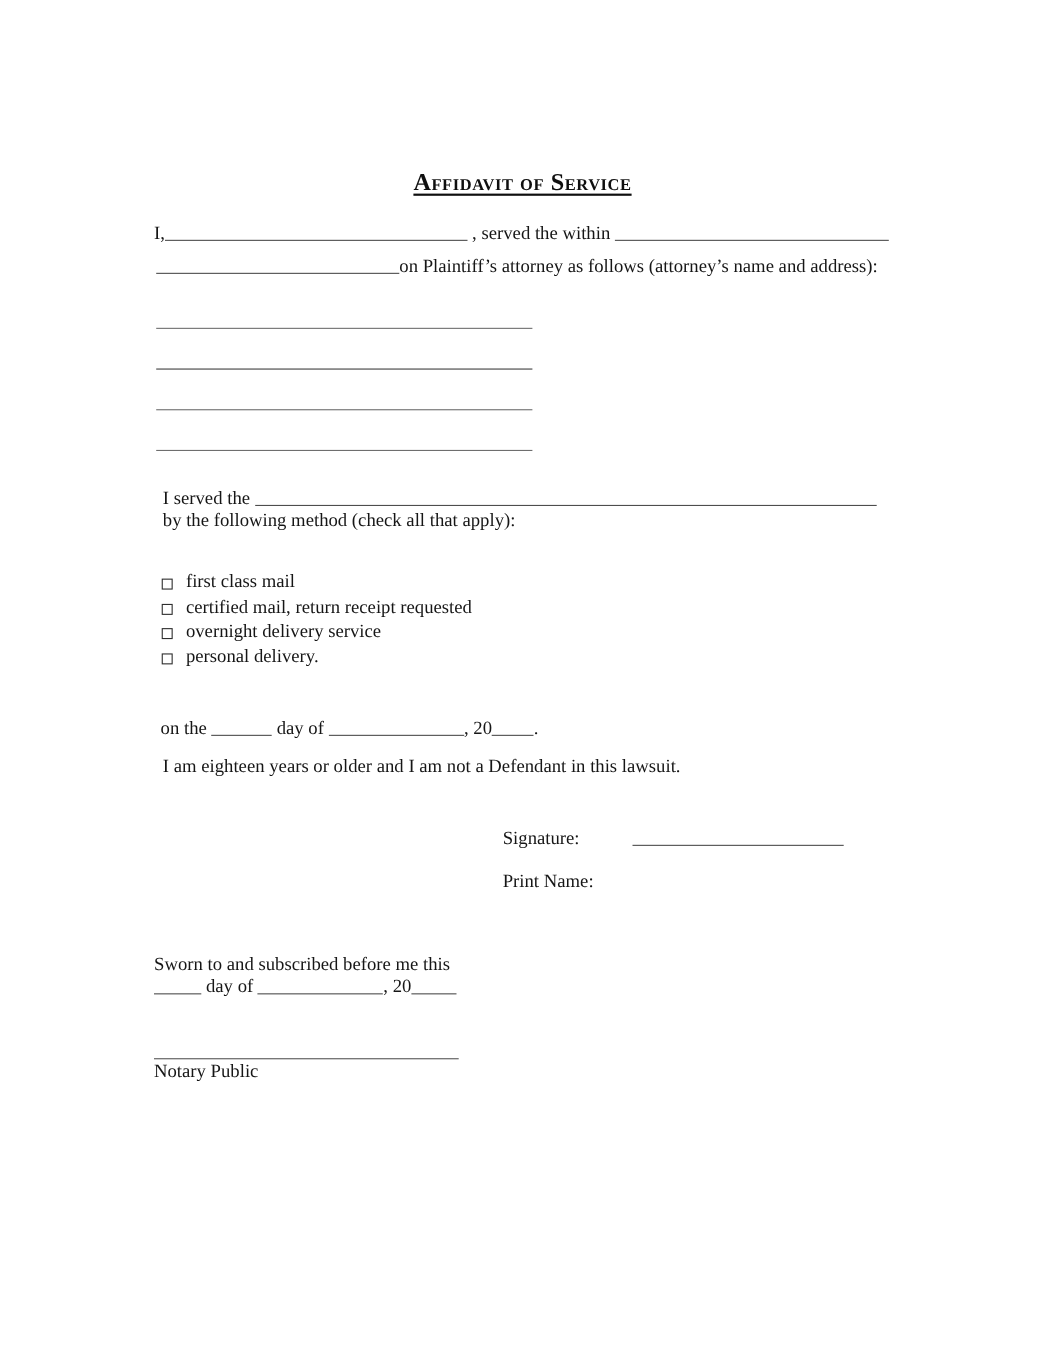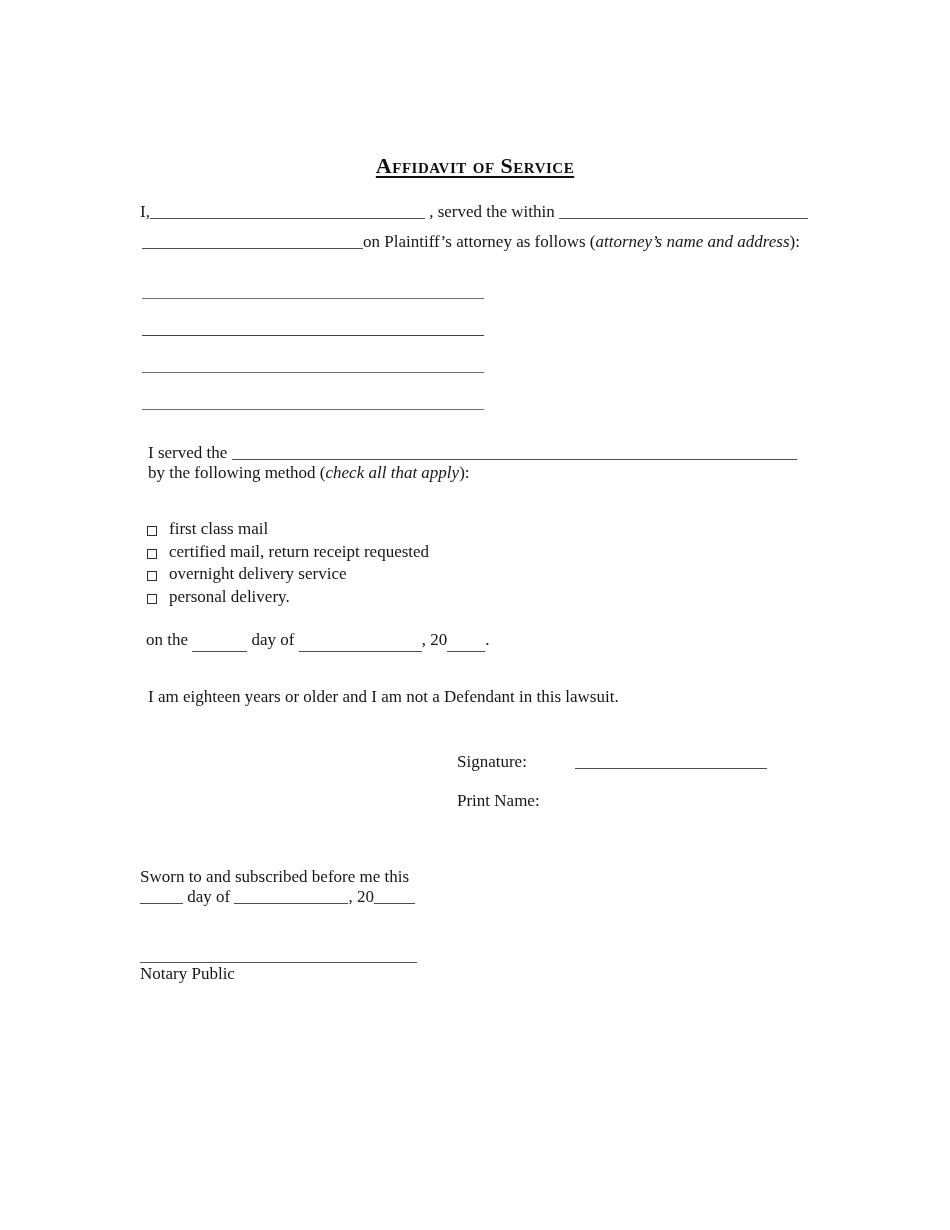--- a/index.html
+++ b/index.html
@@ -8,21 +8,21 @@
     width:868px;height:1230px;
     background:#ffffff;
     font-family:"Liberation Serif","DejaVu Serif",serif;
     font-size:17px;
     color:#161616;
     overflow:hidden;
   }
   .abs{position:absolute;}
   .line{display:flex;align-items:baseline;line-height:20px;}
   .seg{white-space:pre;}
-  .it{font-style:italic;}
+  .it{}
   .blank{
     display:inline-block;
     height:14px;
     border-bottom:1px solid #4d4d4d;
     position:relative;top:2px;
     flex:0 0 auto;
   }
   .blank.grow{flex:1 1 auto;}
   .rule{
     position:absolute;height:0;
@@ -110,21 +110,21 @@
     <div class="check-row">
       <span class="checkbox"></span>
       <span class="check-label">overnight delivery service</span>
     </div>
     <div class="check-row">
       <span class="checkbox"></span>
       <span class="check-label">personal delivery.</span>
     </div>
   </div>
 
-  <div class="abs line" style="left:146px;top:630px;align-items:flex-end;">
+  <div class="abs line" style="left:146px;top:652px;">
     <span class="seg">on the </span>
     <span class="blank" style="width:55px;"></span>
     <span class="seg"> day of </span>
     <span class="blank" style="width:123px;"></span>
     <span class="seg">, 20</span>
     <span class="blank" style="width:38px;"></span>
     <span class="seg">.</span>
   </div>
 
   <div class="abs line" style="left:148px;top:687px;">

